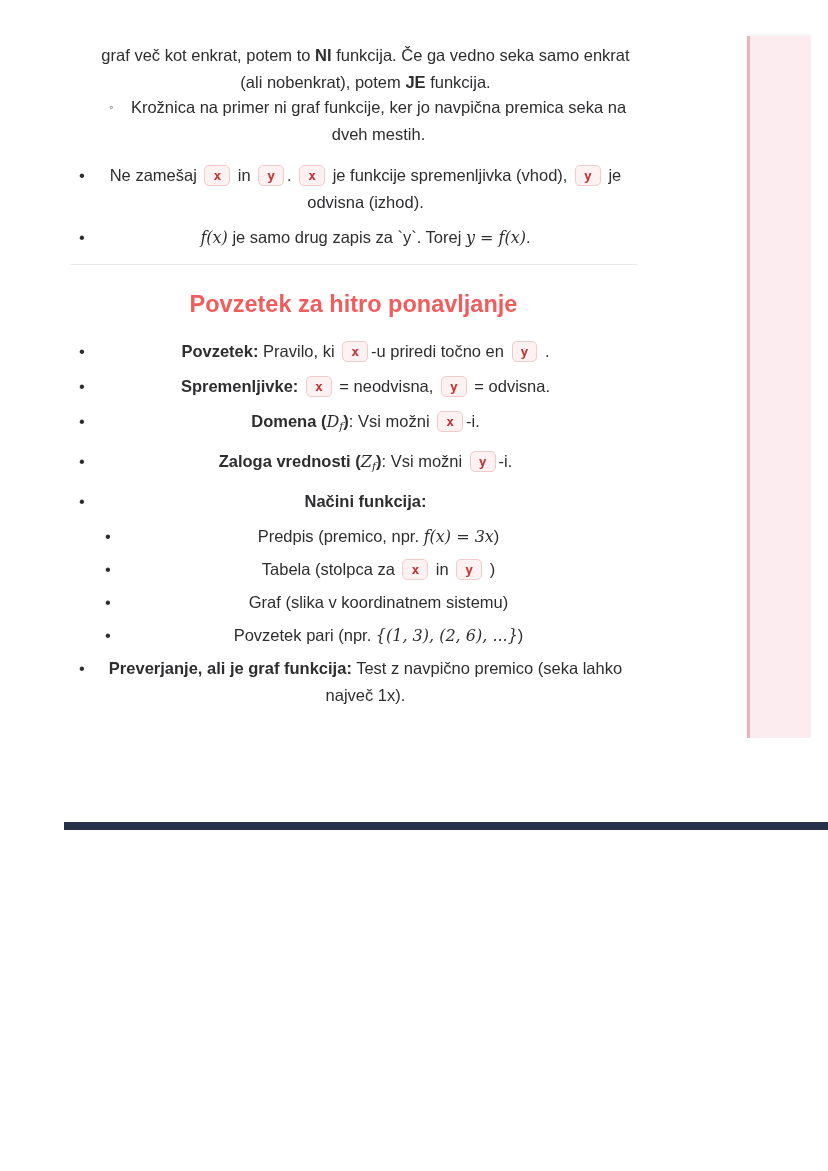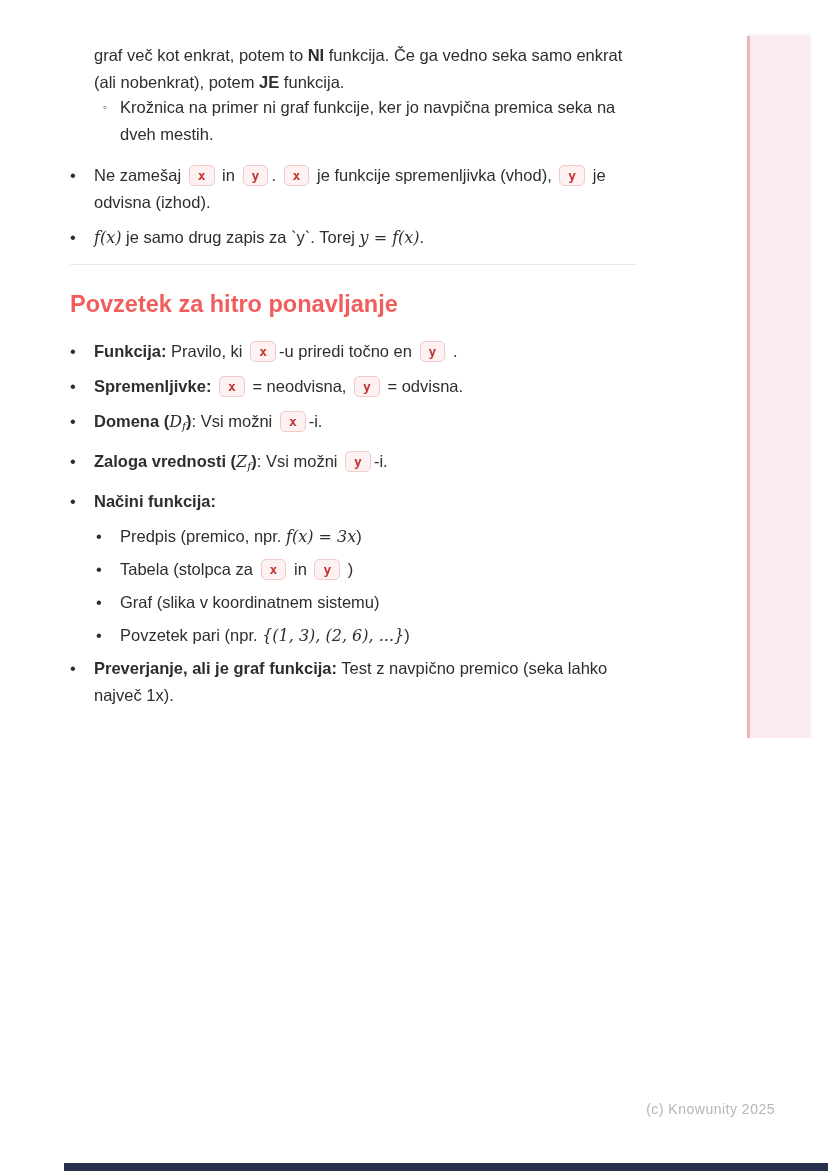--- a/index.html
+++ b/index.html
@@ -1,23 +1,24 @@
 <!DOCTYPE html>
 <html style="--accent: #f15c5c; --badge_text: #c23636; --badge_bg: #fdf1f1; --badge_border: #f2caca; --strip_bg: #fdecef; --strip_edge: #f0b2ba; --hr_color: #e9e9e9; --footer_text: #b5b5b7; --bottom_bar: #27314b;"><head>
 <meta charset="utf-8">
 <style>
   html, body { margin: 0; padding: 0; background: #ffffff; }
   .page {
     position: relative;
     width: 828px;
-    height: 1171px;
+    height: 830px;
     background: #ffffff;
     overflow: hidden;
     font-family: "Liberation Sans", sans-serif;
     color: #2e2e30;
+    text-align: center;
   }
   .content {
     position: absolute;
     left: 70px;
     top: 36px;
     width: 567px;
     font-size: 16.5px;
     line-height: 27px;
     padding-top: 6px;
   }
@@ -96,21 +97,21 @@
         <span class="txt"><span class="rn">Ne zamešaj </span><span class="rbadge">x</span><span class="rn"> in </span><span class="rbadge">y</span><span class="rn">. </span><span class="rbadge">x</span><span class="rn"> je funkcije spremenljivka (vhod), </span><span class="rbadge">y</span><span class="rn"> je odvisna (izhod).</span></span>
       </div>
       <div class="li l1">
         <span class="marker">•</span>
         <span class="txt"><span class="rmath">f(x)</span><span class="rn"> je samo drug zapis za `y`. Torej </span><span class="rmath">y = f(x)</span><span class="rn">.</span></span>
       </div>
       <div class="doc-hr"></div>
       <h2 class="doc-heading">Povzetek za hitro ponavljanje</h2>
       <div class="li l1">
         <span class="marker">•</span>
-        <span class="txt"><span class="rb">Funkcija:</span><span class="rn"> Pravilo, ki </span><span class="rbadge">x</span><span class="rn">-u priredi točno en </span><span class="rbadge">y</span><span class="rn"> .</span></span>
+        <span class="txt"><span class="rb">Povzetek:</span><span class="rn"> Pravilo, ki </span><span class="rbadge">x</span><span class="rn">-u priredi točno en </span><span class="rbadge">y</span><span class="rn"> .</span></span>
       </div>
       <div class="li l1">
         <span class="marker">•</span>
         <span class="txt"><span class="rb">Spremenljivke: </span><span class="rbadge">x</span><span class="rn"> = neodvisna, </span><span class="rbadge">y</span><span class="rn"> = odvisna.</span></span>
       </div>
       <div class="li l1">
         <span class="marker">•</span>
         <span class="txt"><span class="rb">Domena (</span><span class="rmath">D<span class="rsub">f</span></span><span class="rb">)</span><span class="rn">: Vsi možni </span><span class="rbadge">x</span><span class="rn">-i.</span></span>
       </div>
       <div class="li l1">

